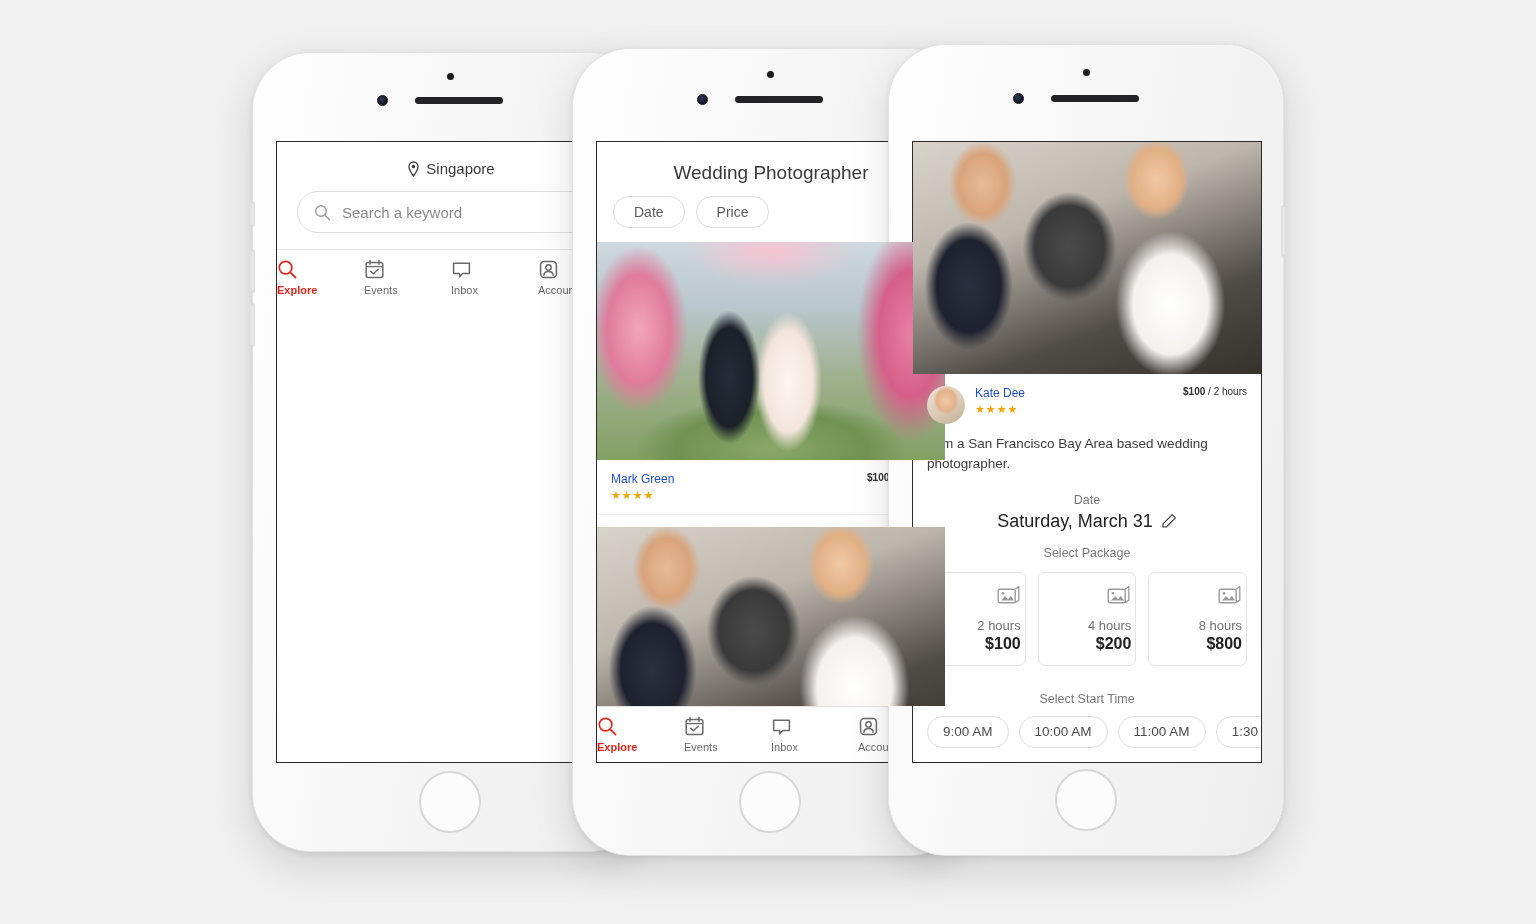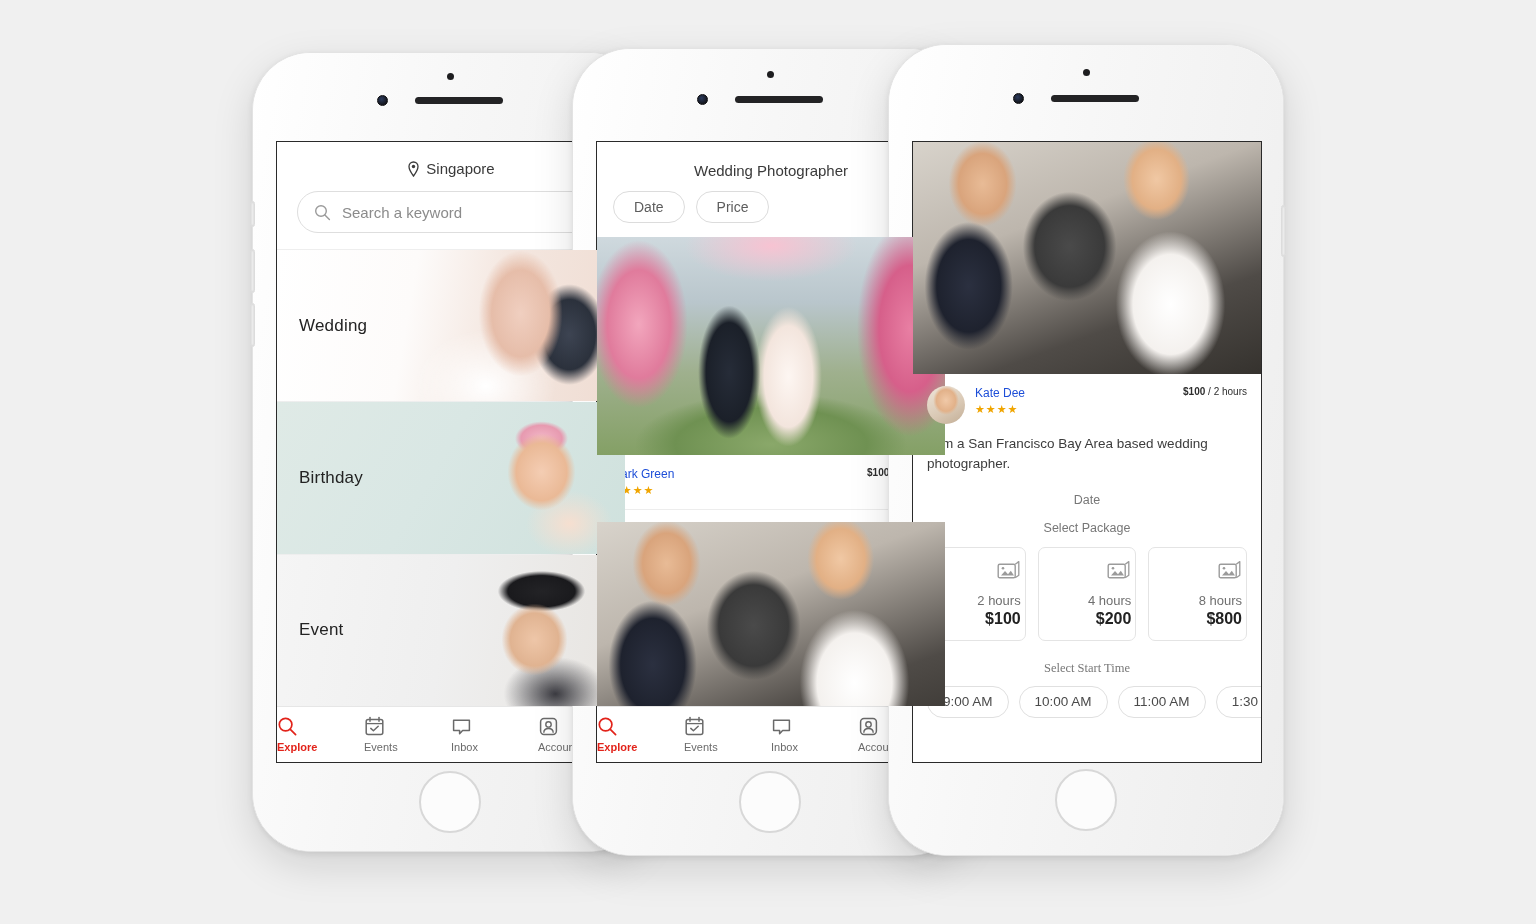--- a/index.html
+++ b/index.html
@@ -129,21 +129,21 @@
   
   .tabbar {
     display:flex; border-top: 1px solid #e6e6e6; background:#fff;
     height: 56px; align-items: center;
   }
   .tab { flex:1; display:flex; flex-direction:column; align-items:flex-start; gap:4px; }
   .tab .tlabel { font-size: 11px; color: #6a6a6a; }
   .tab.active .tlabel { color: #e2231a; font-weight: bold; }
 
   
-  .list-title { text-align:center; font-size: 15px; color:#3a3a3a; padding: 20px 0 12px; }
+  .list-title { text-align:center; font-size: 19px; color:#3a3a3a; padding: 20px 0 12px; }
   .chips { display:flex; gap: 11px; padding: 0 16px 14px; }
   .chip {
     border: 1px solid #dcdcdc; border-radius: 18px; height: 32px;
     display:flex; align-items:center; padding: 0 20px;
     font-size: 14px; color: #5d5d5d; background:#fff; white-space: nowrap;
   }
   .card { margin: 0 0 12px 0; background:#fff; border-bottom: 1px solid #ededed; }
   .card-img { position: relative; height: 218px; overflow:hidden; }
   .heart-btn {
     position:absolute; right: 14px; bottom: 12px; width: 38px; height: 38px;
@@ -215,34 +215,20 @@
             <span class="ic">
               <svg width="17" height="17" viewBox="0 0 17 17">
                   <circle cx="7" cy="7" r="5.3" fill="none" stroke="#9a9a9a" stroke-width="1.4"></circle>
                   <line x1="10.9" y1="10.9" x2="15.4" y2="15.4" stroke="#9a9a9a" stroke-width="1.4" stroke-linecap="round"></line>
                 </svg>
             </span>
             <span>Search a keyword</span>
           </div>
         </div>
 
-        <div class="cat-list">
-          <div class="cat">
-            <div class="ph ph-wedding"></div>
-            <div class="cat-label">Wedding</div>
-          </div>
-          <div class="cat">
-            <div class="ph ph-birthday"></div>
-            <div class="cat-label">Birthday</div>
-          </div>
-          <div class="cat">
-            <div class="ph ph-event"></div>
-            <div class="cat-label">Event</div>
-          </div>
-        </div>
 
         <div class="tabbar">
           <div class="tab active">
             <span class="ic">
               <svg width="21" height="21" viewBox="0 0 21 21">
                   <circle cx="8.6" cy="8.6" r="6.3" fill="none" stroke="#e2231a" stroke-width="1.7"></circle>
                   <line x1="13.3" y1="13.3" x2="18.6" y2="18.6" stroke="#e2231a" stroke-width="1.7" stroke-linecap="round"></line>
                 </svg>
             </span>
             <span class="tlabel">Explore</span>
@@ -421,20 +407,28 @@
           </div>
           <div class="price">
             <b>$100</b>
             <span>/ 2 hours</span>
           </div>
         </div>
 
         <div class="bio">I am a San Francisco Bay Area based wedding photographer.</div>
 
         <div class="sec-label">Date</div>
+        <div class="date-line">
+          <span>Saturday, March 31</span>
+          <span class="ic">
+            <svg width="16" height="16" viewBox="0 0 16 16">
+                <path d="M11.2 1.6l3.2 3.2L5.2 14H2v-3.2z" fill="none" stroke="#3a3a3a" stroke-width="1.2" stroke-linejoin="round"></path>
+              </svg>
+          </span>
+        </div>
 
         <div class="sec-label" style="margin-top:14px;">Select Package</div>
 
         <div class="pkgs">
           <div class="pkg">
             <span class="ic">
               <svg width="24" height="21" viewBox="0 0 24 21">
                   <rect x="1.2" y="4.2" width="17" height="13.6" rx="1.6" fill="none" stroke="#9b9b9b" stroke-width="1.4"></rect>
                   <path d="M4 15.6l4-4.6 3 3.2 2.8-3.4 3.2 4.8z" fill="#9b9b9b"></path>
                   <circle cx="6" cy="8.2" r="1.3" fill="#9b9b9b"></circle>
@@ -463,21 +457,21 @@
                   <path d="M4 15.6l4-4.6 3 3.2 2.8-3.4 3.2 4.8z" fill="#9b9b9b"></path>
                   <circle cx="6" cy="8.2" r="1.3" fill="#9b9b9b"></circle>
                   <path d="M18.2 4.2l3.6-2.6v13.6l-3.6 2.6" fill="none" stroke="#9b9b9b" stroke-width="1.3" stroke-linejoin="round"></path>
                 </svg>
             </span>
             <div class="hrs">8 hours</div>
             <div class="amt">$800</div>
           </div>
         </div>
 
-        <div class="sec-label" style="margin-top:14px;font-family:Liberation Serif, serif;">Select Start Time</div>
+        <div class="sec-label" style="margin-top:20px;">Select Start Time</div>
 
         <div class="times">
           <div class="tchip">
             <span>9:00 AM</span>
           </div>
           <div class="tchip">
             <span>10:00 AM</span>
           </div>
           <div class="tchip">
             <span>11:00 AM</span>

